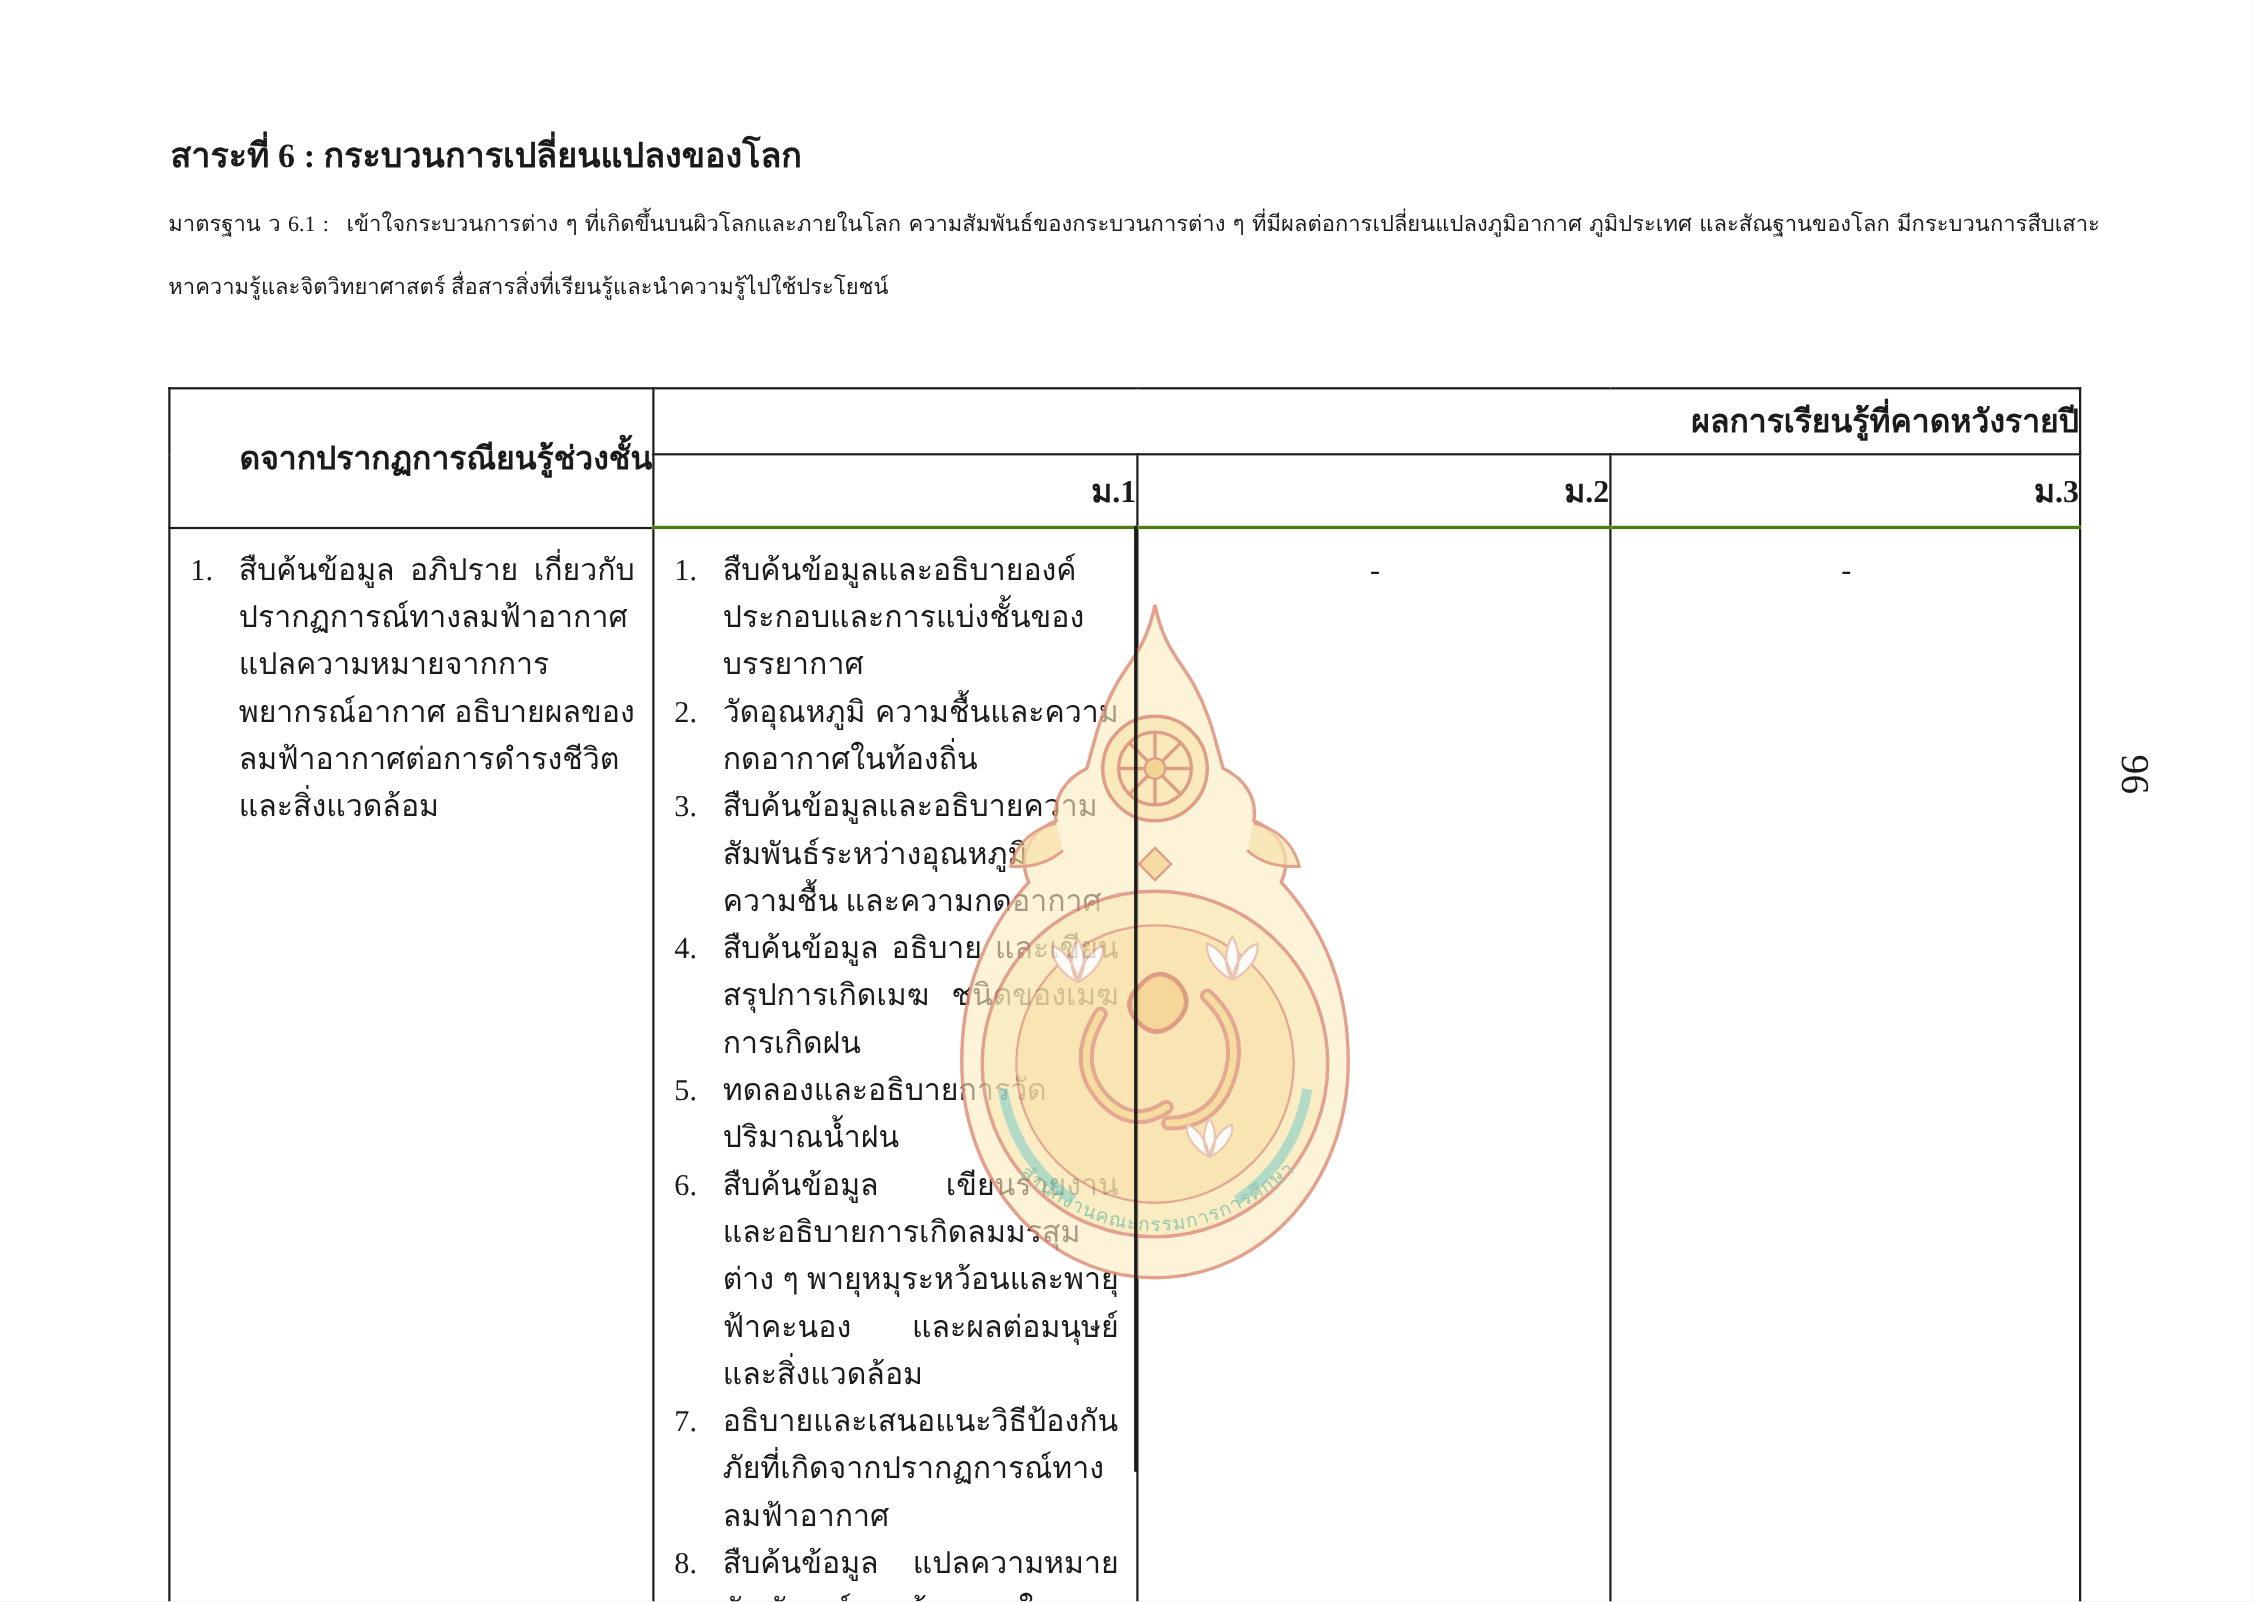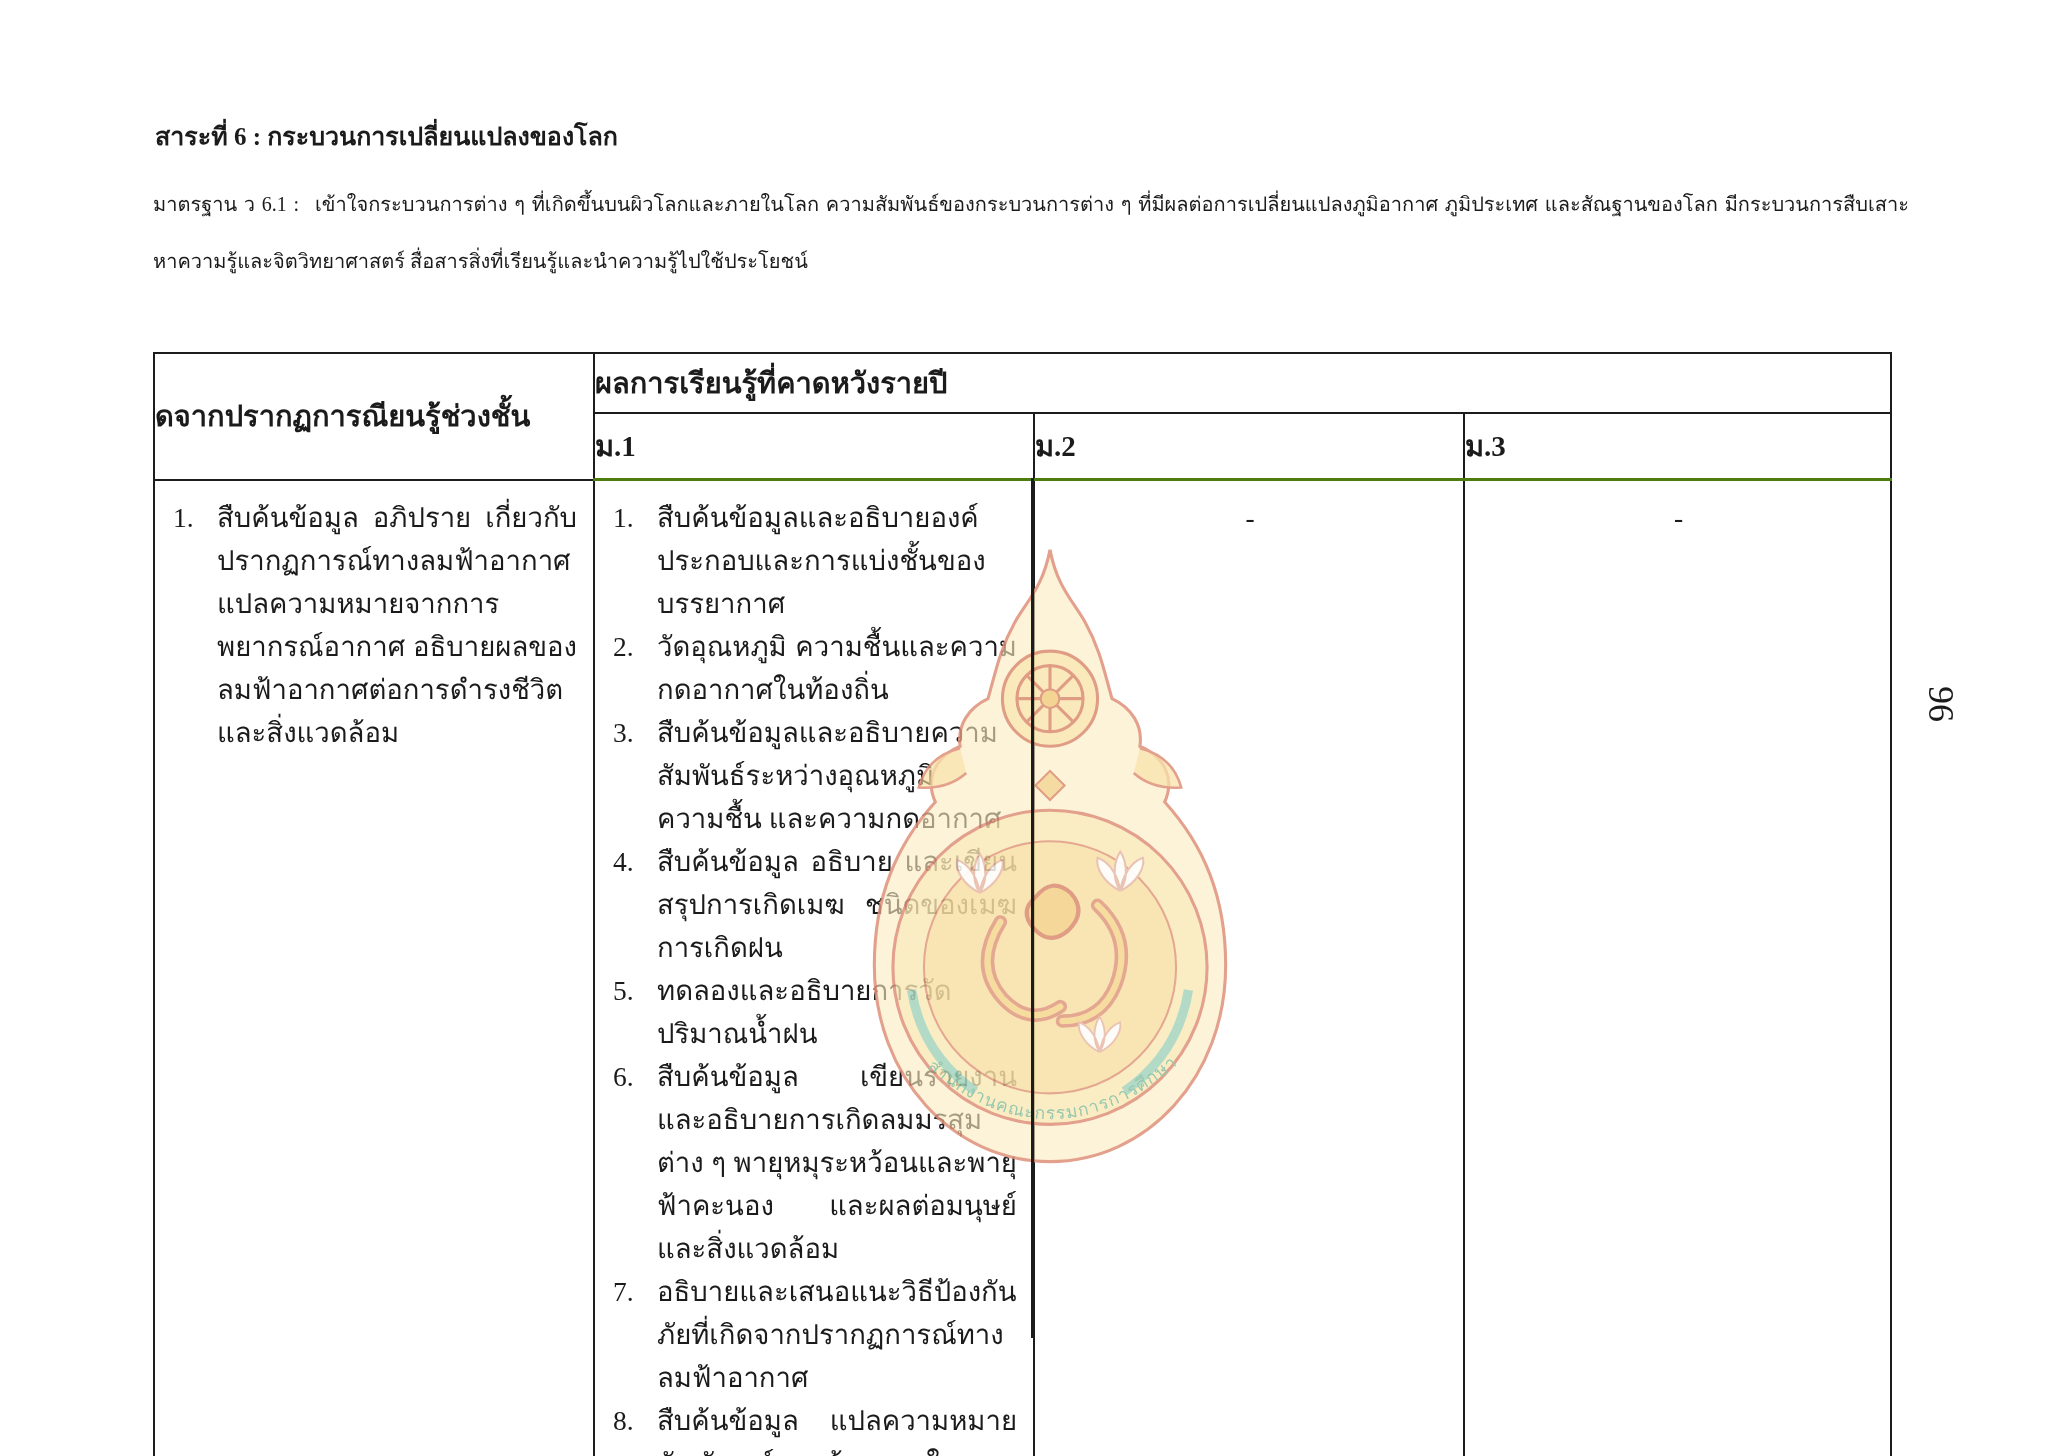--- a/index.html
+++ b/index.html
@@ -6,40 +6,40 @@
   .page{
     position:relative;
     width:2048px;height:1456px;
     background:#ffffff;
     color:#1b1b1b;
     font-family:"Liberation Serif","DejaVu Serif",serif;
     overflow:hidden;
   }
   .title{
     position:absolute;left:155px;top:116px;
-    font-size:25px;font-weight:700;margin:0;white-space:nowrap;
+    font-size:31px;font-weight:700;margin:0;white-space:nowrap;
   }
   .standard{
     position:absolute;left:153px;top:176px;width:1756px;
     font-size:20px;line-height:57px;margin:0;
     text-align:justify;text-align-last:left;
   }
   .standard .lbl{margin-right:16px;}
   .doc-table{
     position:absolute;left:153px;top:352px;width:1737px;
     border-collapse:collapse;table-layout:fixed;
     background:#ffffff;
     box-shadow:0 5px 0 rgba(110,110,110,.5);
   }
   .doc-table th,.doc-table td{
     border:2px solid #1c1c1c;
     font-size:29px;
   }
   .doc-table thead th{
-    font-weight:700;text-align:left;vertical-align:middle;padding:0;
+    font-weight:700;text-align:right;vertical-align:middle;padding:0;
   }
   .doc-table thead tr.r1 th{height:58px;}
   .doc-table thead tr.r2 th{height:64px;}
   .doc-table thead tr.r2 th{border-bottom:3px solid #4d7c0f;}
   .doc-table tbody td{
     vertical-align:top;height:860px;
     padding:15px 16px 0 18px;
     font-size:27.5px;line-height:43px;
   }
   .li{display:flex;}

